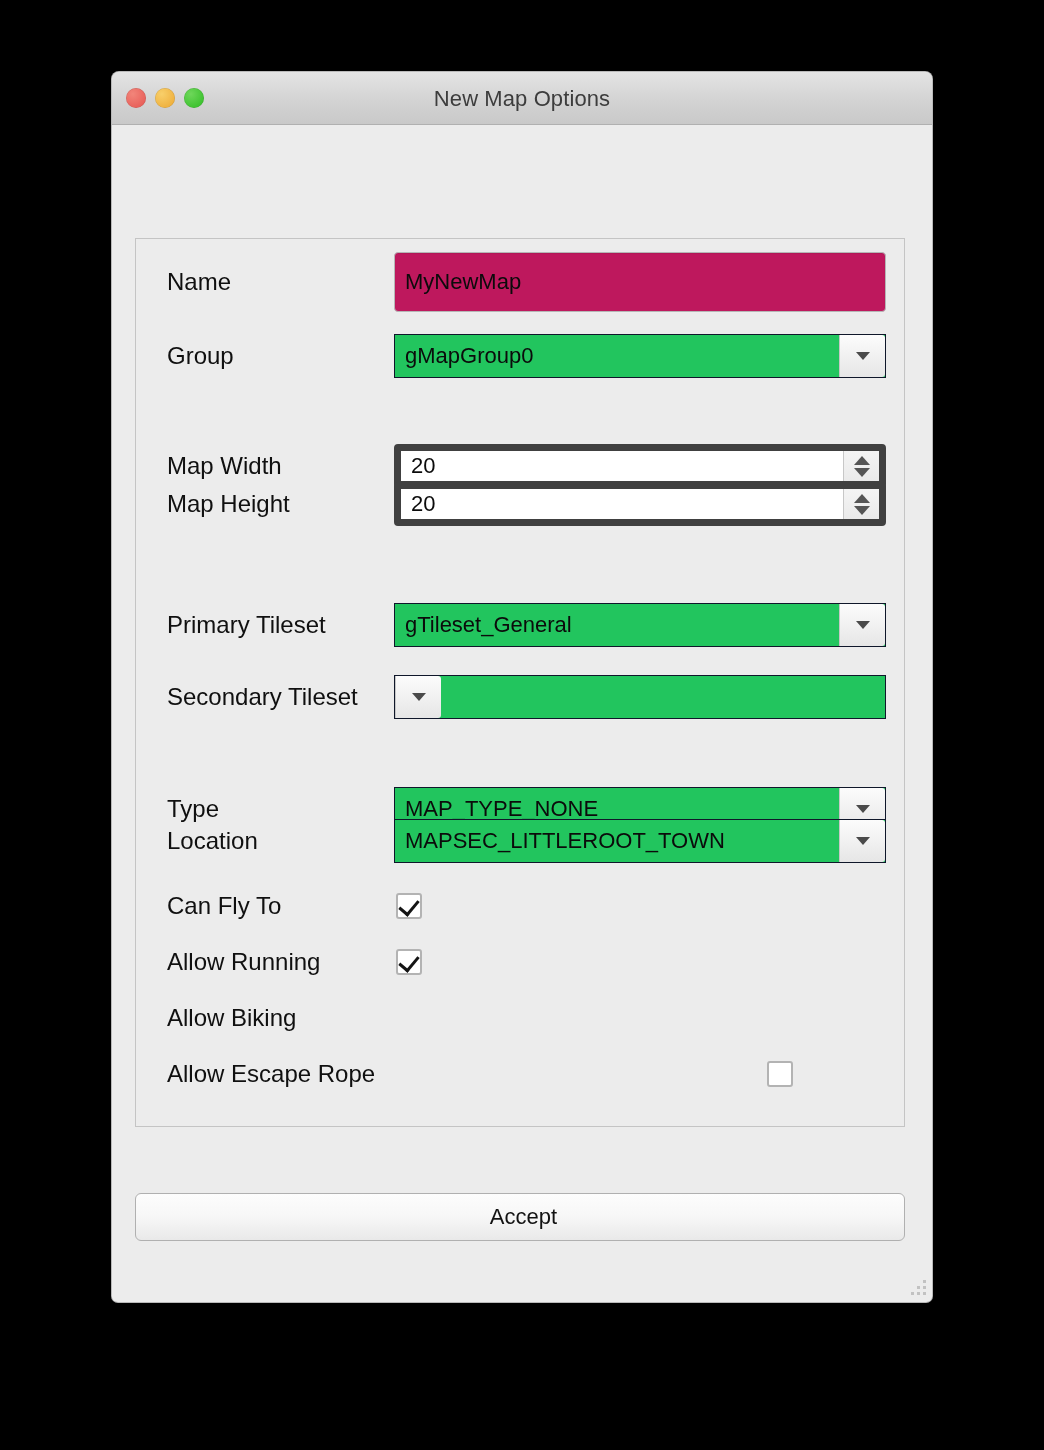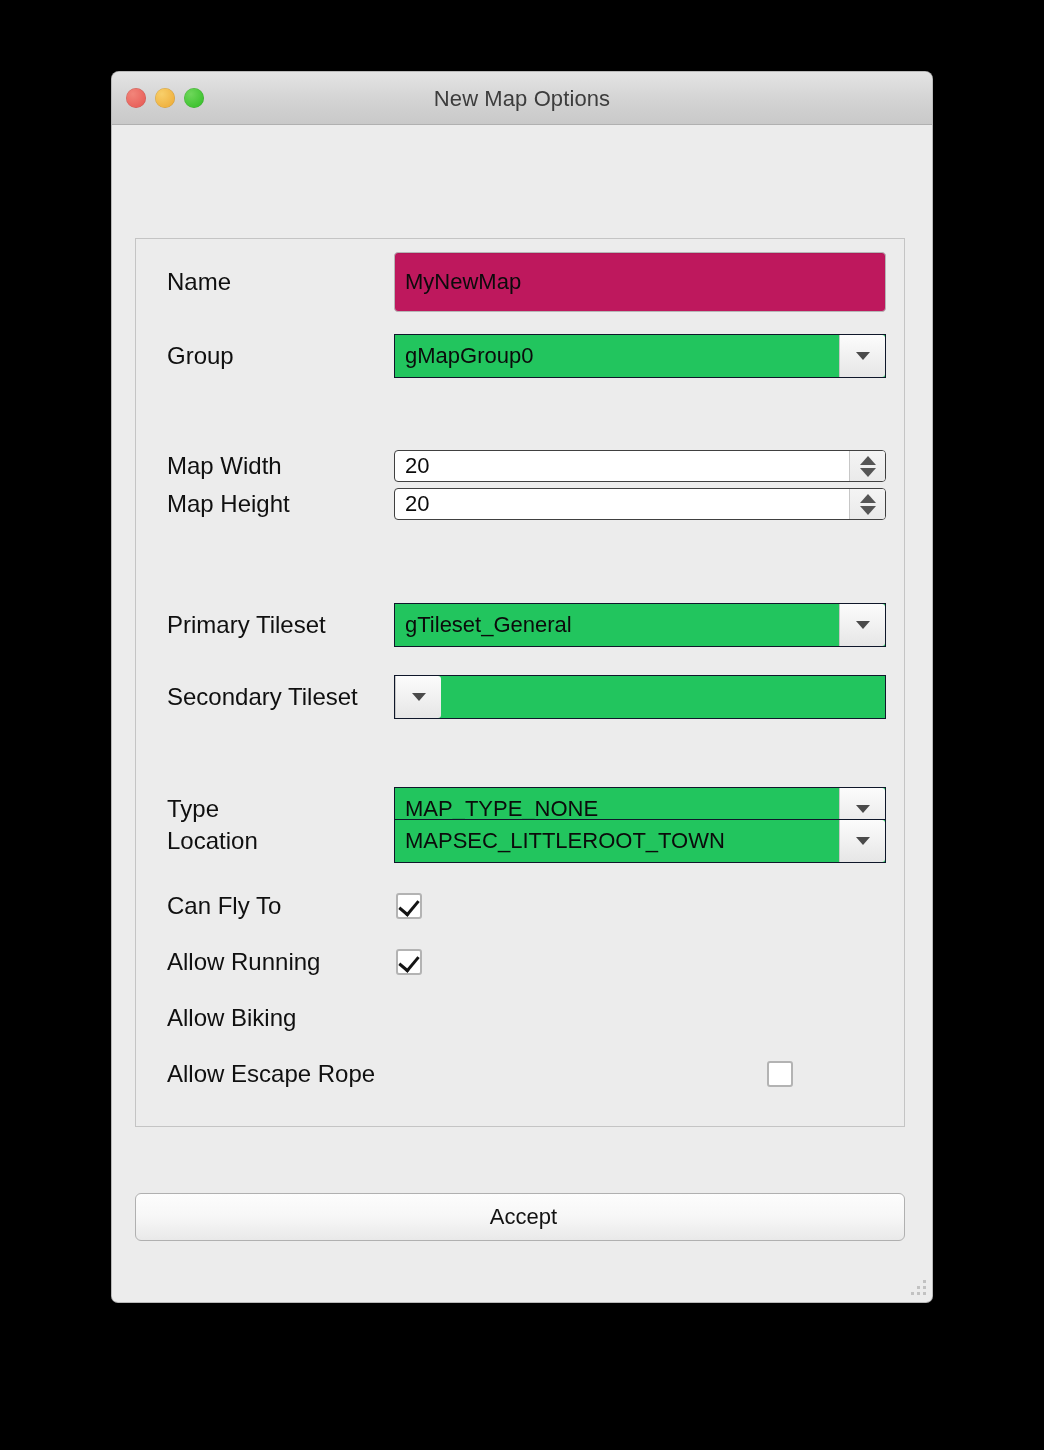--- a/index.html
+++ b/index.html
@@ -150,23 +150,23 @@
   .tri-down {
     width: 0; height: 0;
     border-left: 7px solid transparent;
     border-right: 7px solid transparent;
     border-top: 8px solid #4a4a4a;
   }
 
   
   .spinbox {
     width: 492px;
-    height: 32px;
+    height: 44px;
     background: #ffffff;
-    border: 1px solid #404040;
+    border: 7px solid #404040;
     border-radius: 4px;
     display: flex;
     align-items: center;
     overflow: hidden;
   }
   .spinbox .sp-text {
     flex: 1;
     padding-left: 10px;
     font-size: 22px;
     color: #0b0b0b;

